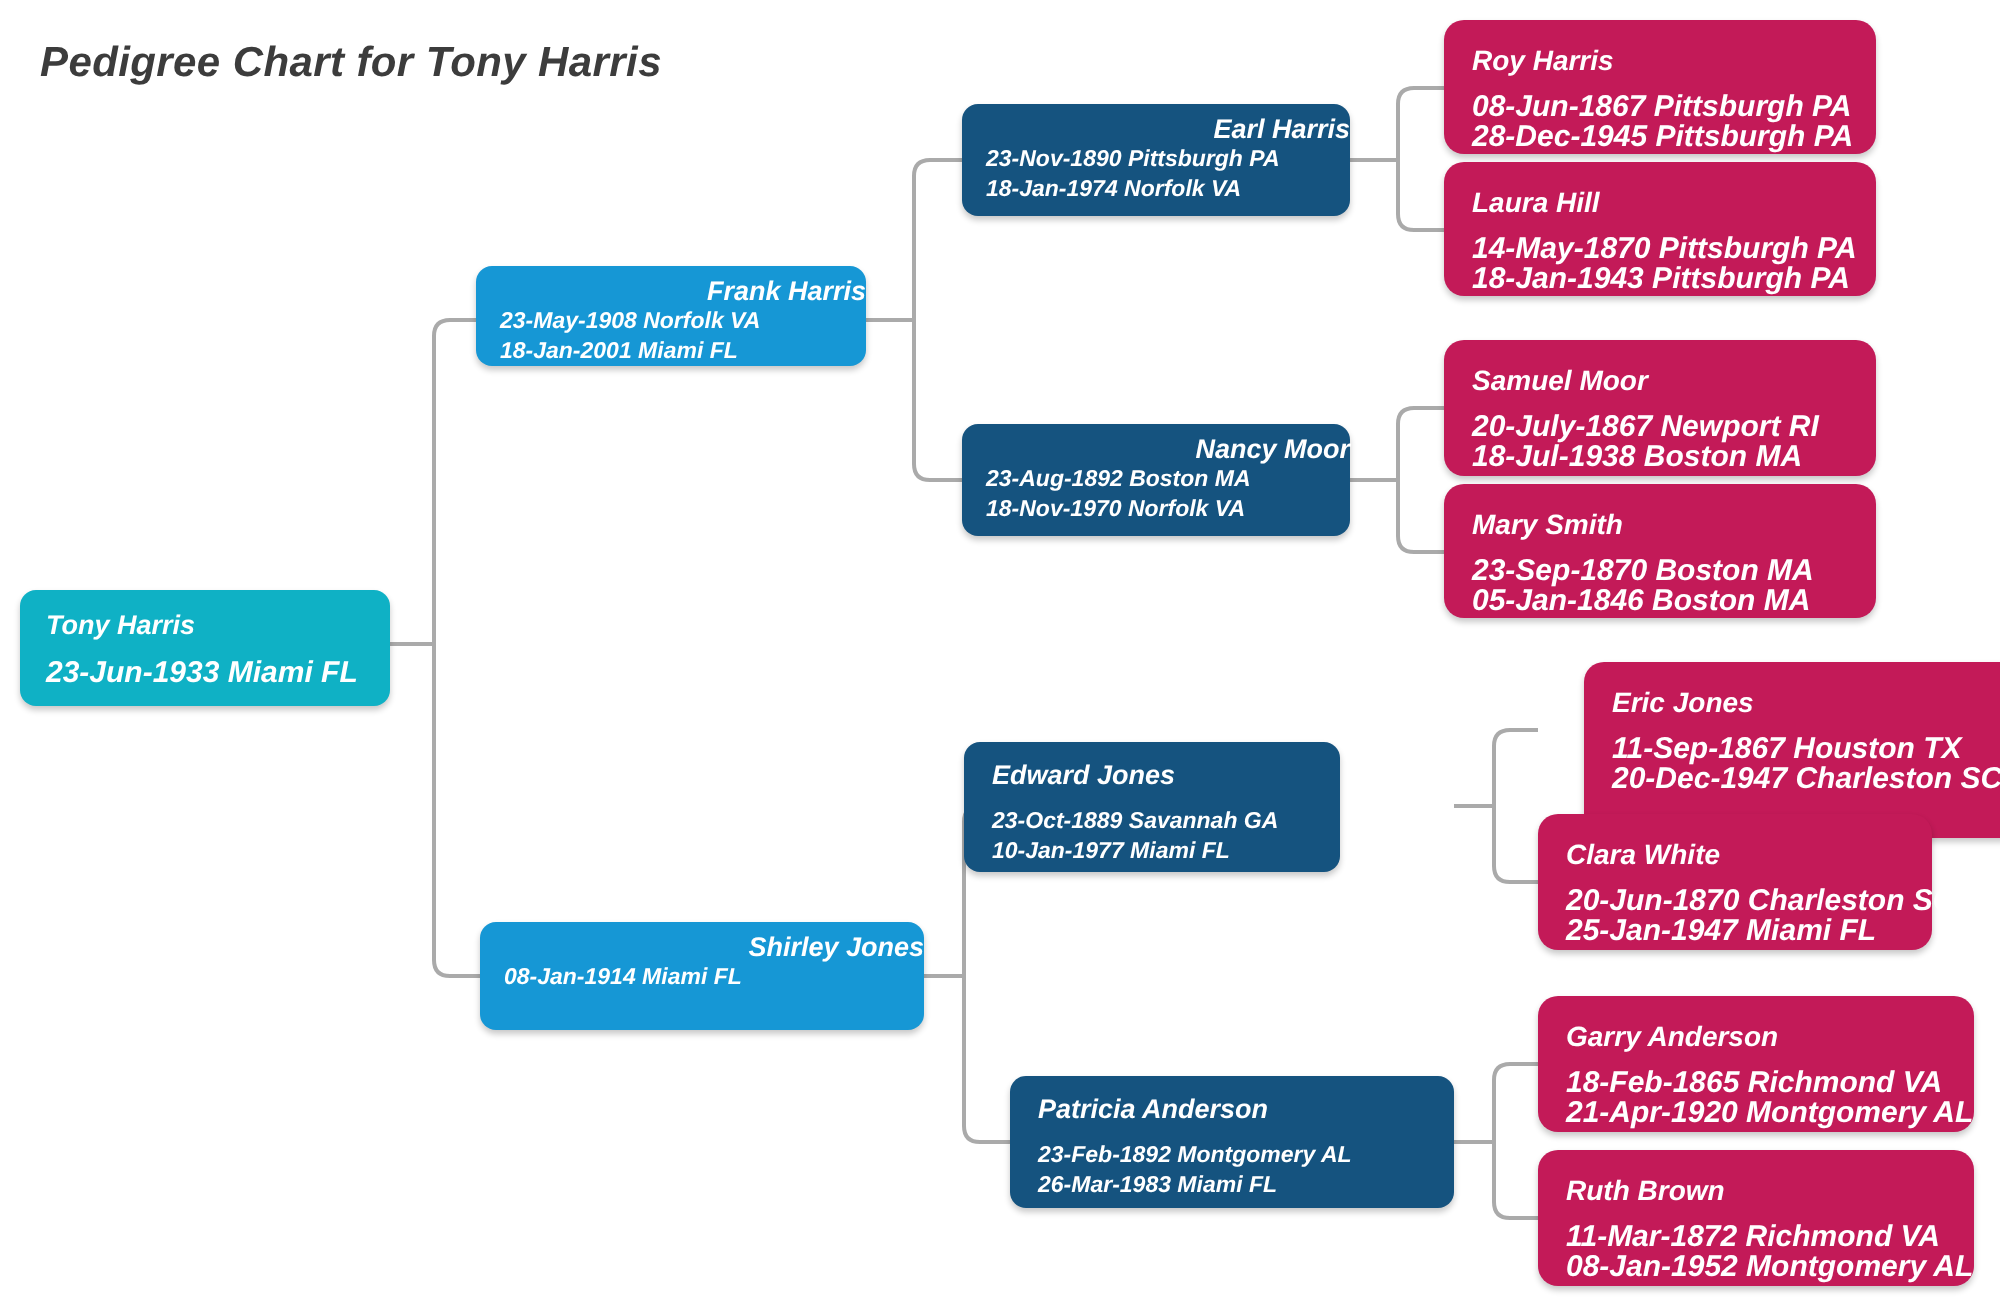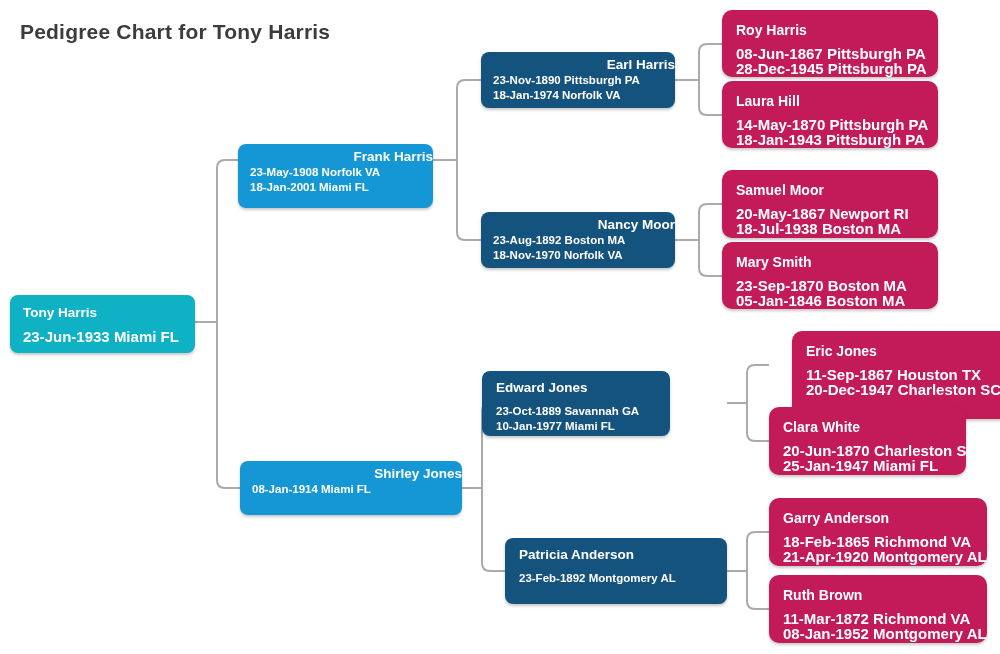--- a/index.html
+++ b/index.html
@@ -2,20 +2,21 @@
 <html style="--root: #0fb1c5; --parents: #1697d5; --grandparents: #15537f; --greatgrandparents: #c31a58; --connector: #aaaaaa; --heading: #3c3c3c;"><head>
 <meta charset="utf-8">
 <style>
   html,body{margin:0;padding:0;background:#ffffff;}
   #stage{
     position:relative;
     width:1000px;height:654px;
     background:#ffffff;
     font-family:"Liberation Sans","DejaVu Sans",sans-serif;
     overflow:hidden;
+    font-style:italic;
   }
   #chart-title{
     position:absolute;left:20px;top:20px;
     font-size:21px;font-weight:700;
     color:var(--heading,#3c3c3c);
     letter-spacing:.2px;
   }
   #connectors{
     position:absolute;left:0;top:0;width:1000px;height:654px;
     pointer-events:none;
@@ -79,21 +80,21 @@
     <path class="connector" d="M769,532 H755 Q747,532 747,540 V601 Q747,609 755,609 H769"></path>
   </svg>
 
   <div class="card gen1" style="left:10px;top:295px;width:185px;height:58px">
     <div class="name">Tony Harris</div>
     <div class="dates">
       <div>23-Jun-1933 Miami FL</div>
     </div>
   </div>
 
-  <div class="card gen2" style="left:238px;top:144px;width:195px;height:64px">
+  <div class="card gen2" style="left:238px;top:133px;width:195px;height:50px">
     <div class="name center">Frank Harris</div>
     <div class="dates">
       <div>23-May-1908 Norfolk VA</div>
       <div>18-Jan-2001 Miami FL</div>
     </div>
   </div>
 
   <div class="card gen2" style="left:240px;top:461px;width:222px;height:54px">
     <div class="name center">Shirley Jones</div>
     <div class="dates">
@@ -122,20 +123,21 @@
     <div class="dates">
       <div>23-Oct-1889 Savannah GA</div>
       <div>10-Jan-1977 Miami FL</div>
     </div>
   </div>
 
   <div class="card gen3l" style="left:505px;top:538px;width:222px;height:66px">
     <div class="name">Patricia Anderson</div>
     <div class="dates">
       <div>23-Feb-1892 Montgomery AL</div>
+      <div>26-Mar-1983 Miami FL</div>
     </div>
   </div>
 
   <div class="card gen4" style="left:722px;top:10px;width:216px;height:67px">
     <div class="name">Roy Harris</div>
     <div class="dates">
       <div>08-Jun-1867 Pittsburgh PA</div>
       <div>28-Dec-1945 Pittsburgh PA</div>
     </div>
   </div>
@@ -144,21 +146,21 @@
     <div class="name">Laura Hill</div>
     <div class="dates">
       <div>14-May-1870 Pittsburgh PA</div>
       <div>18-Jan-1943 Pittsburgh PA</div>
     </div>
   </div>
 
   <div class="card gen4" style="left:722px;top:170px;width:216px;height:68px">
     <div class="name">Samuel Moor</div>
     <div class="dates">
-      <div>20-May-1867 Newport RI</div>
+      <div>20-July-1867 Newport RI</div>
       <div>18-Jul-1938 Boston MA</div>
     </div>
   </div>
 
   <div class="card gen4" style="left:722px;top:242px;width:216px;height:67px">
     <div class="name">Mary Smith</div>
     <div class="dates">
       <div>23-Sep-1870 Boston MA</div>
       <div>05-Jan-1846 Boston MA</div>
     </div>

